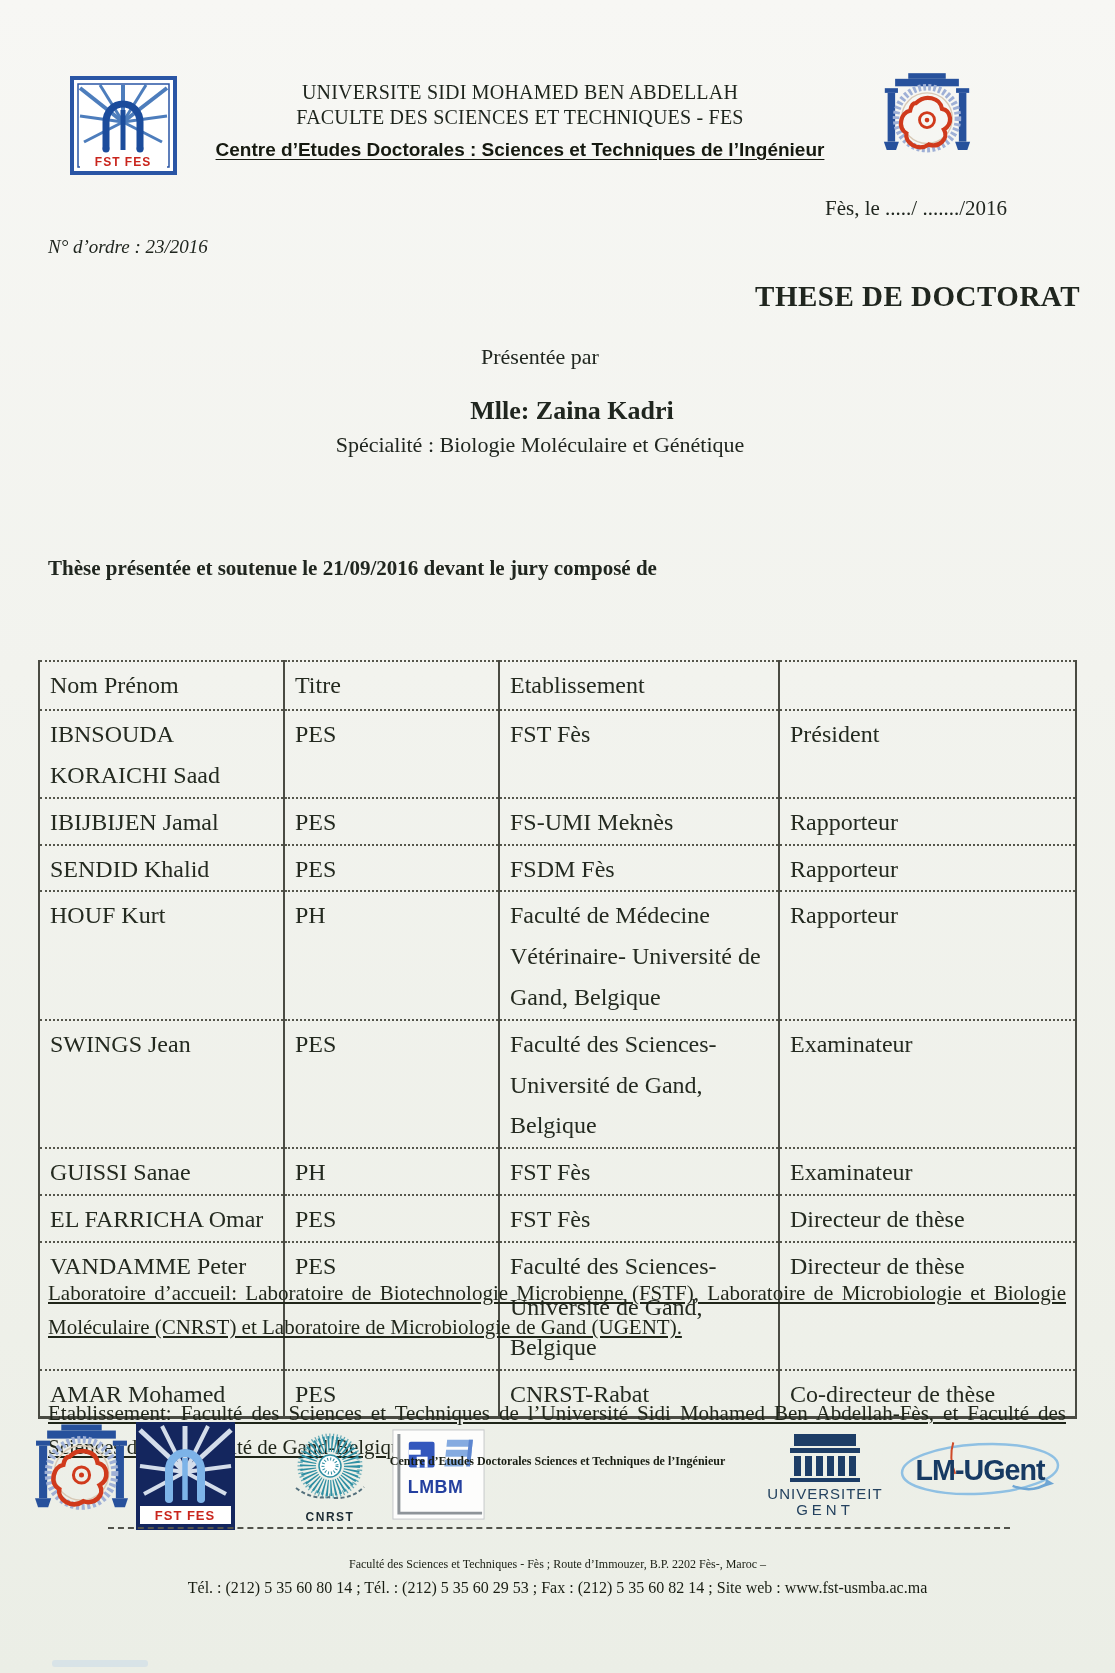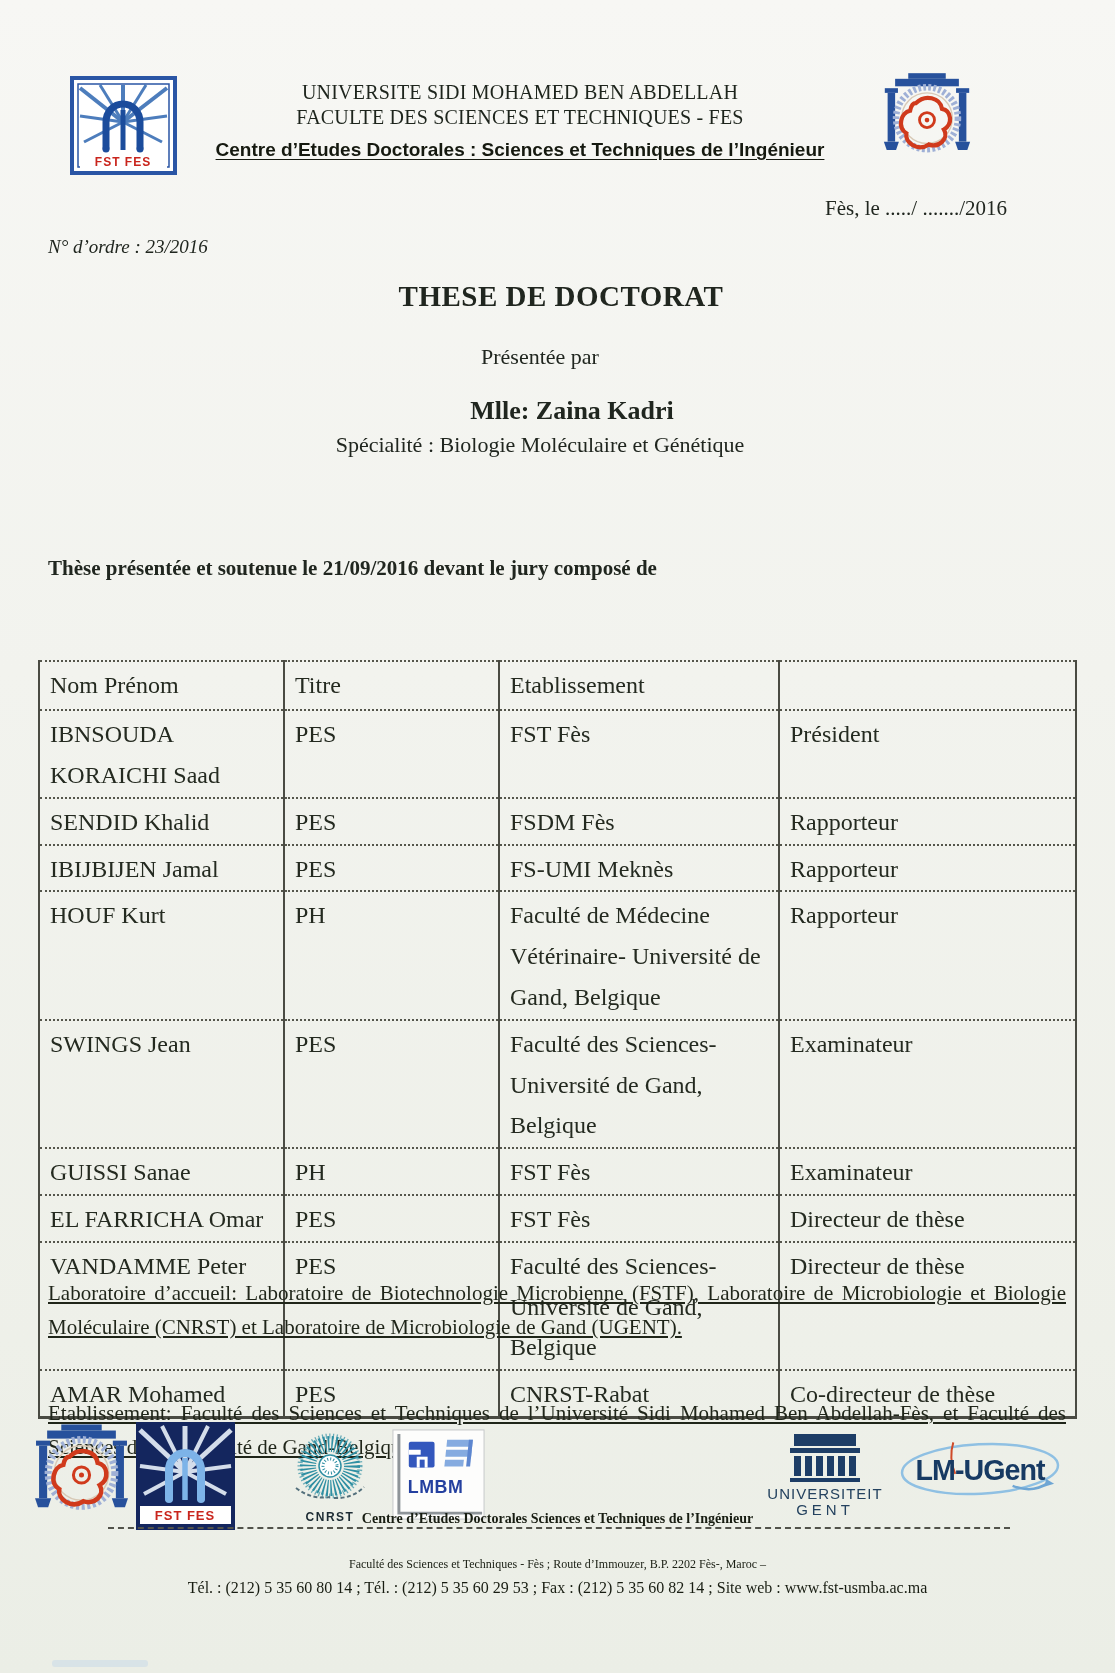--- a/index.html
+++ b/index.html
@@ -18,21 +18,21 @@
   .hdr-text{position:absolute;left:180px;top:80px;width:680px;text-align:center;}
   .hdr-line{font-weight:normal;font-size:20px;line-height:1.25;letter-spacing:.2px;color:#1d241c;}
   .hdr-center{
     margin-top:9px;font-family:"Liberation Sans",sans-serif;
     font-weight:bold;font-size:19px;color:#15190f;
     text-decoration:underline;text-underline-offset:3px;
   }
   
   .date-line{position:absolute;right:108px;top:196px;font-size:21px;}
   .order-number{position:absolute;left:48px;top:236px;font-size:19px;font-style:italic;}
-  .thesis-title{position:absolute;left:0;top:280px;width:1080px;text-align:center;font-size:29px;font-weight:bold;letter-spacing:.5px;padding-left:21px;}
+  .thesis-title{position:absolute;left:0;top:280px;width:1080px;text-align:right;font-size:29px;font-weight:bold;letter-spacing:.5px;}
   .presented-by{position:absolute;left:0;top:344px;width:1080px;text-align:center;font-size:22px;}
   .candidate{position:absolute;left:0;top:396px;width:1080px;text-align:center;font-size:26px;font-weight:bold;margin-left:32px;}
   .specialty{position:absolute;left:0;top:432px;width:1080px;text-align:center;font-size:22px;}
   .subject{position:absolute;left:48px;top:482px;width:1018px;font-size:21px;line-height:1.65;}
   .defense{position:absolute;left:48px;top:556px;width:1018px;font-size:21px;font-weight:bold;}
   
   .jury{position:absolute;left:38px;top:660px;}
   table.jury-table{border-collapse:collapse;table-layout:fixed;width:1037px;border-bottom:3px solid #4a4b43;}
   .jury-table th,.jury-table td{
     border-left:2px solid #4a4b43;border-right:2px solid #4a4b43;
@@ -51,21 +51,21 @@
   .logo{position:absolute;}
   .usmba-b{left:33px;top:1422px;width:97px;height:108px;}
   .fst-b{left:136px;top:1422px;width:99px;height:108px;}
   .cnrst-b{left:284px;top:1428px;width:92px;height:102px;}
   .lmbm-b{left:389px;top:1426px;width:99px;height:99px;}
   .ugent-b{left:760px;top:1430px;width:130px;height:88px;}
   .lmugent-b{left:896px;top:1438px;width:168px;height:66px;}
   
   .footer-sep{position:absolute;left:108px;top:1527px;width:902px;border-top:2px dashed #52534b;}
   .footer-line{position:absolute;left:0;width:1115px;text-align:center;color:#181d12;}
-  .f1{top:1511px;font-size:14px;font-weight:bold;}
+  .f1{top:1454px;font-size:12px;font-weight:bold;}
   .f2{top:1557px;font-size:12px;}
   .f3{top:1579px;font-size:16px;}
   .scan-smudge{position:absolute;left:52px;bottom:6px;width:96px;height:7px;background:#c9dbe7;opacity:.55;border-radius:3px;}
   svg{display:block;}
 </style>
 </head>
 <body>
 
 <div class="page">
 
@@ -144,29 +144,29 @@
         </tr>
       </thead>
       <tbody>
         <tr>
           <td>IBNSOUDA KORAICHI Saad</td>
           <td>PES</td>
           <td>FST Fès</td>
           <td>Président</td>
         </tr>
         <tr>
+          <td>IBIJBIJEN Jamal</td>
+          <td>PES</td>
+          <td>FS-UMI Meknès</td>
+          <td>Rapporteur</td>
+        </tr>
+        <tr>
           <td>SENDID Khalid</td>
           <td>PES</td>
           <td>FSDM Fès</td>
-          <td>Rapporteur</td>
-        </tr>
-        <tr>
-          <td>IBIJBIJEN Jamal</td>
-          <td>PES</td>
-          <td>FS-UMI Meknès</td>
           <td>Rapporteur</td>
         </tr>
         <tr>
           <td>HOUF Kurt</td>
           <td>PH</td>
           <td>Faculté de Médecine Vétérinaire- Université de Gand, Belgique</td>
           <td>Rapporteur</td>
         </tr>
         <tr>
           <td>SWINGS Jean</td>

